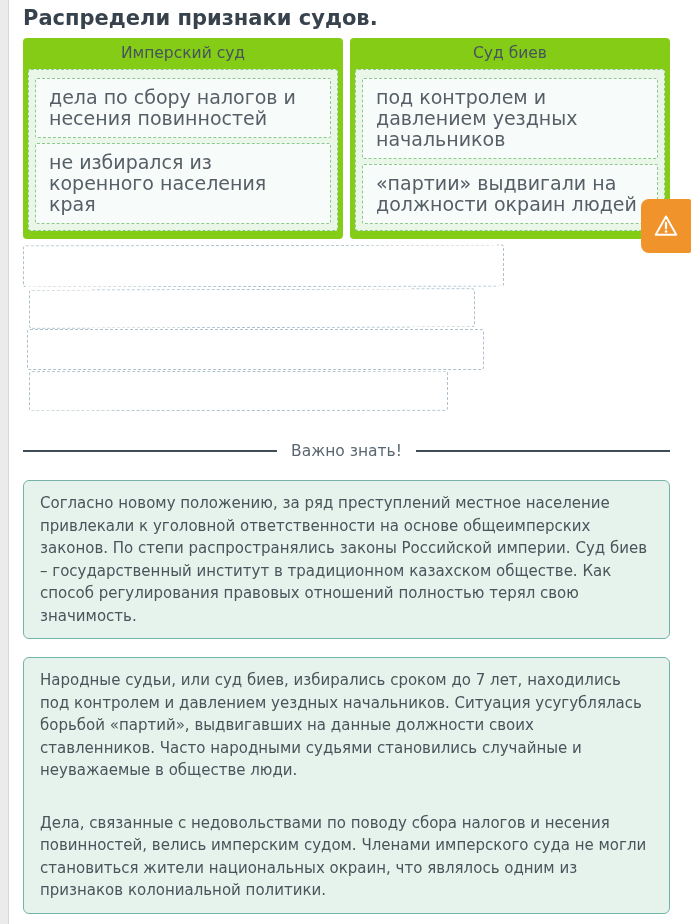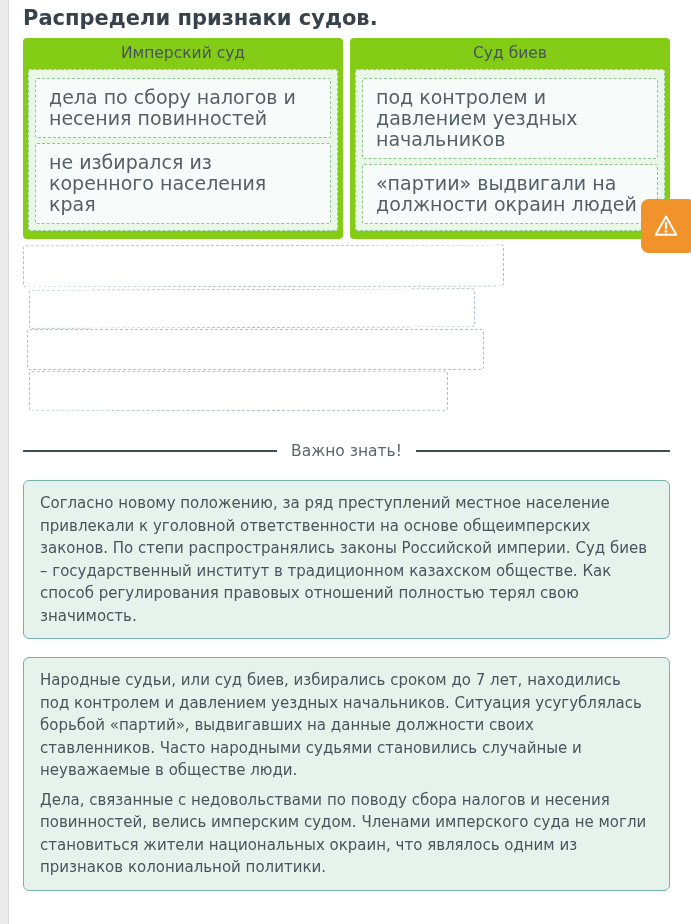--- a/index.html
+++ b/index.html
@@ -111,21 +111,21 @@
   .info-box {
     margin-top: 18px;
     background: #e6f3ec;
     border: 1px solid #74b3a7;
     border-radius: 6px;
     padding: 11px 16px;
     font-size: 15px;
     line-height: 22.5px;
     color: #4a545b;
   }
-  .info-box p + p { margin-top: 7px; }
+  .info-box p + p { margin-top: 30px; }
 </style>
 </head>
 <body>
 
 <div class="page">
   <div class="inner">
 
     <div class="title">Распредели признаки судов.</div>
 
     <div class="board">

